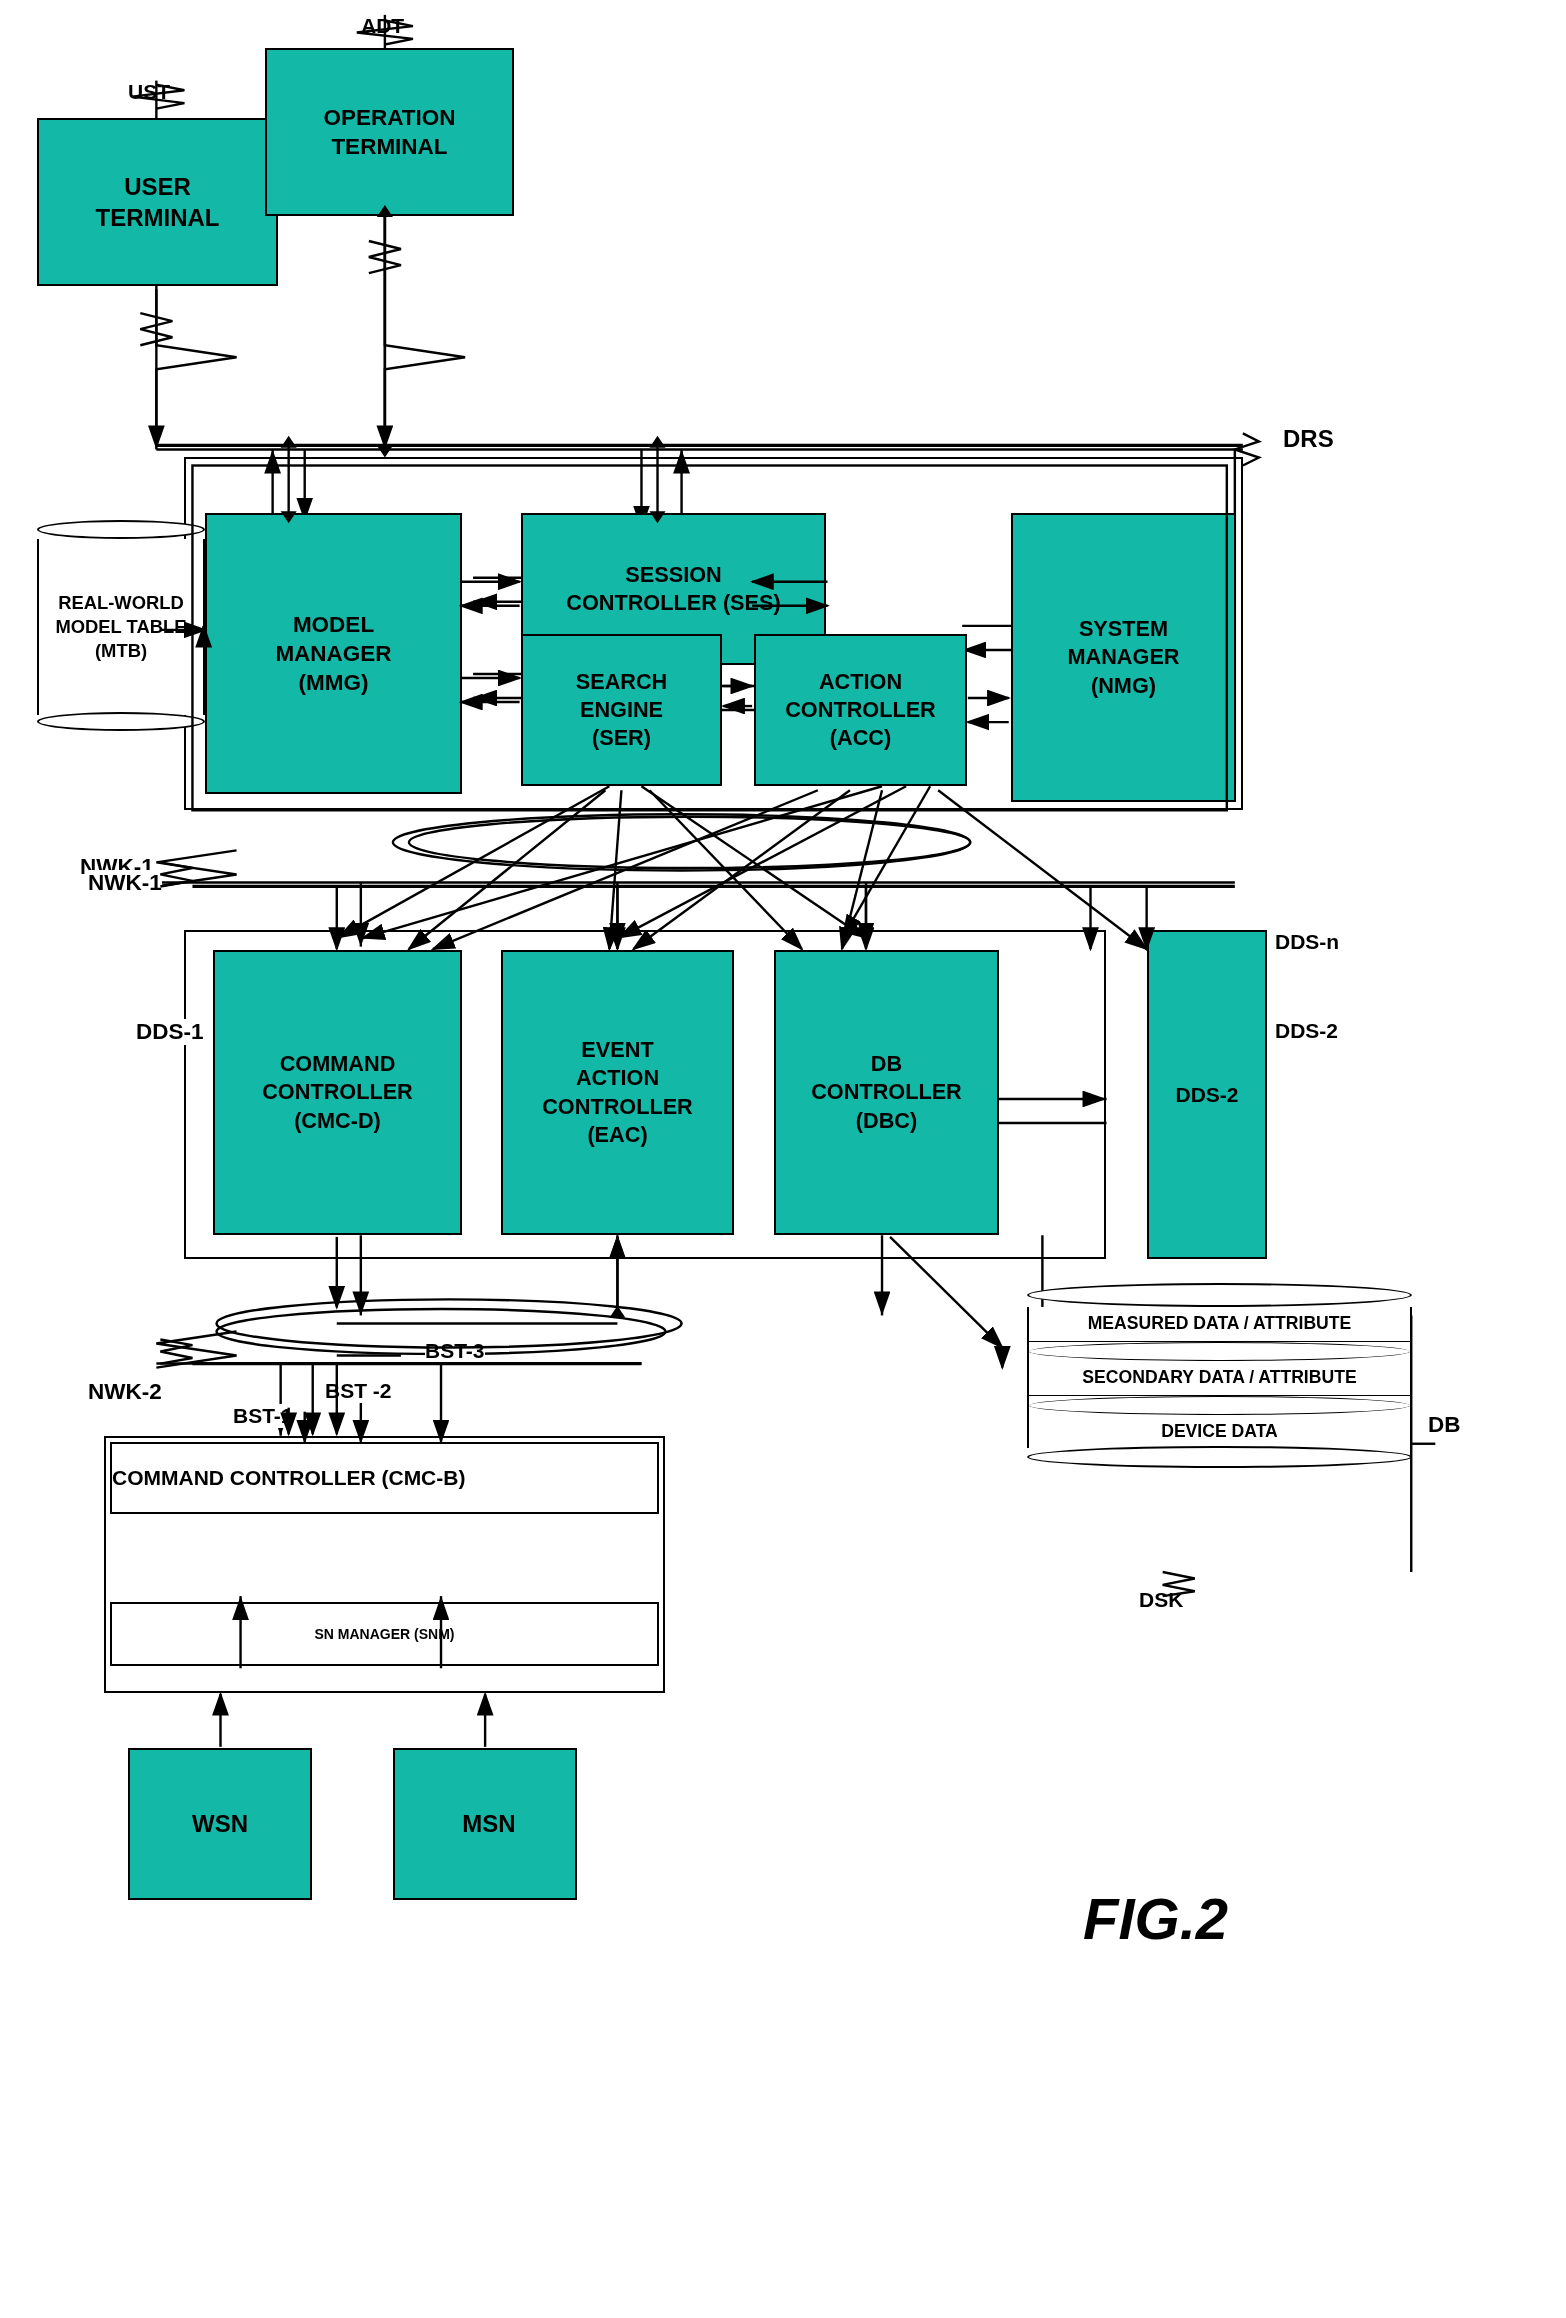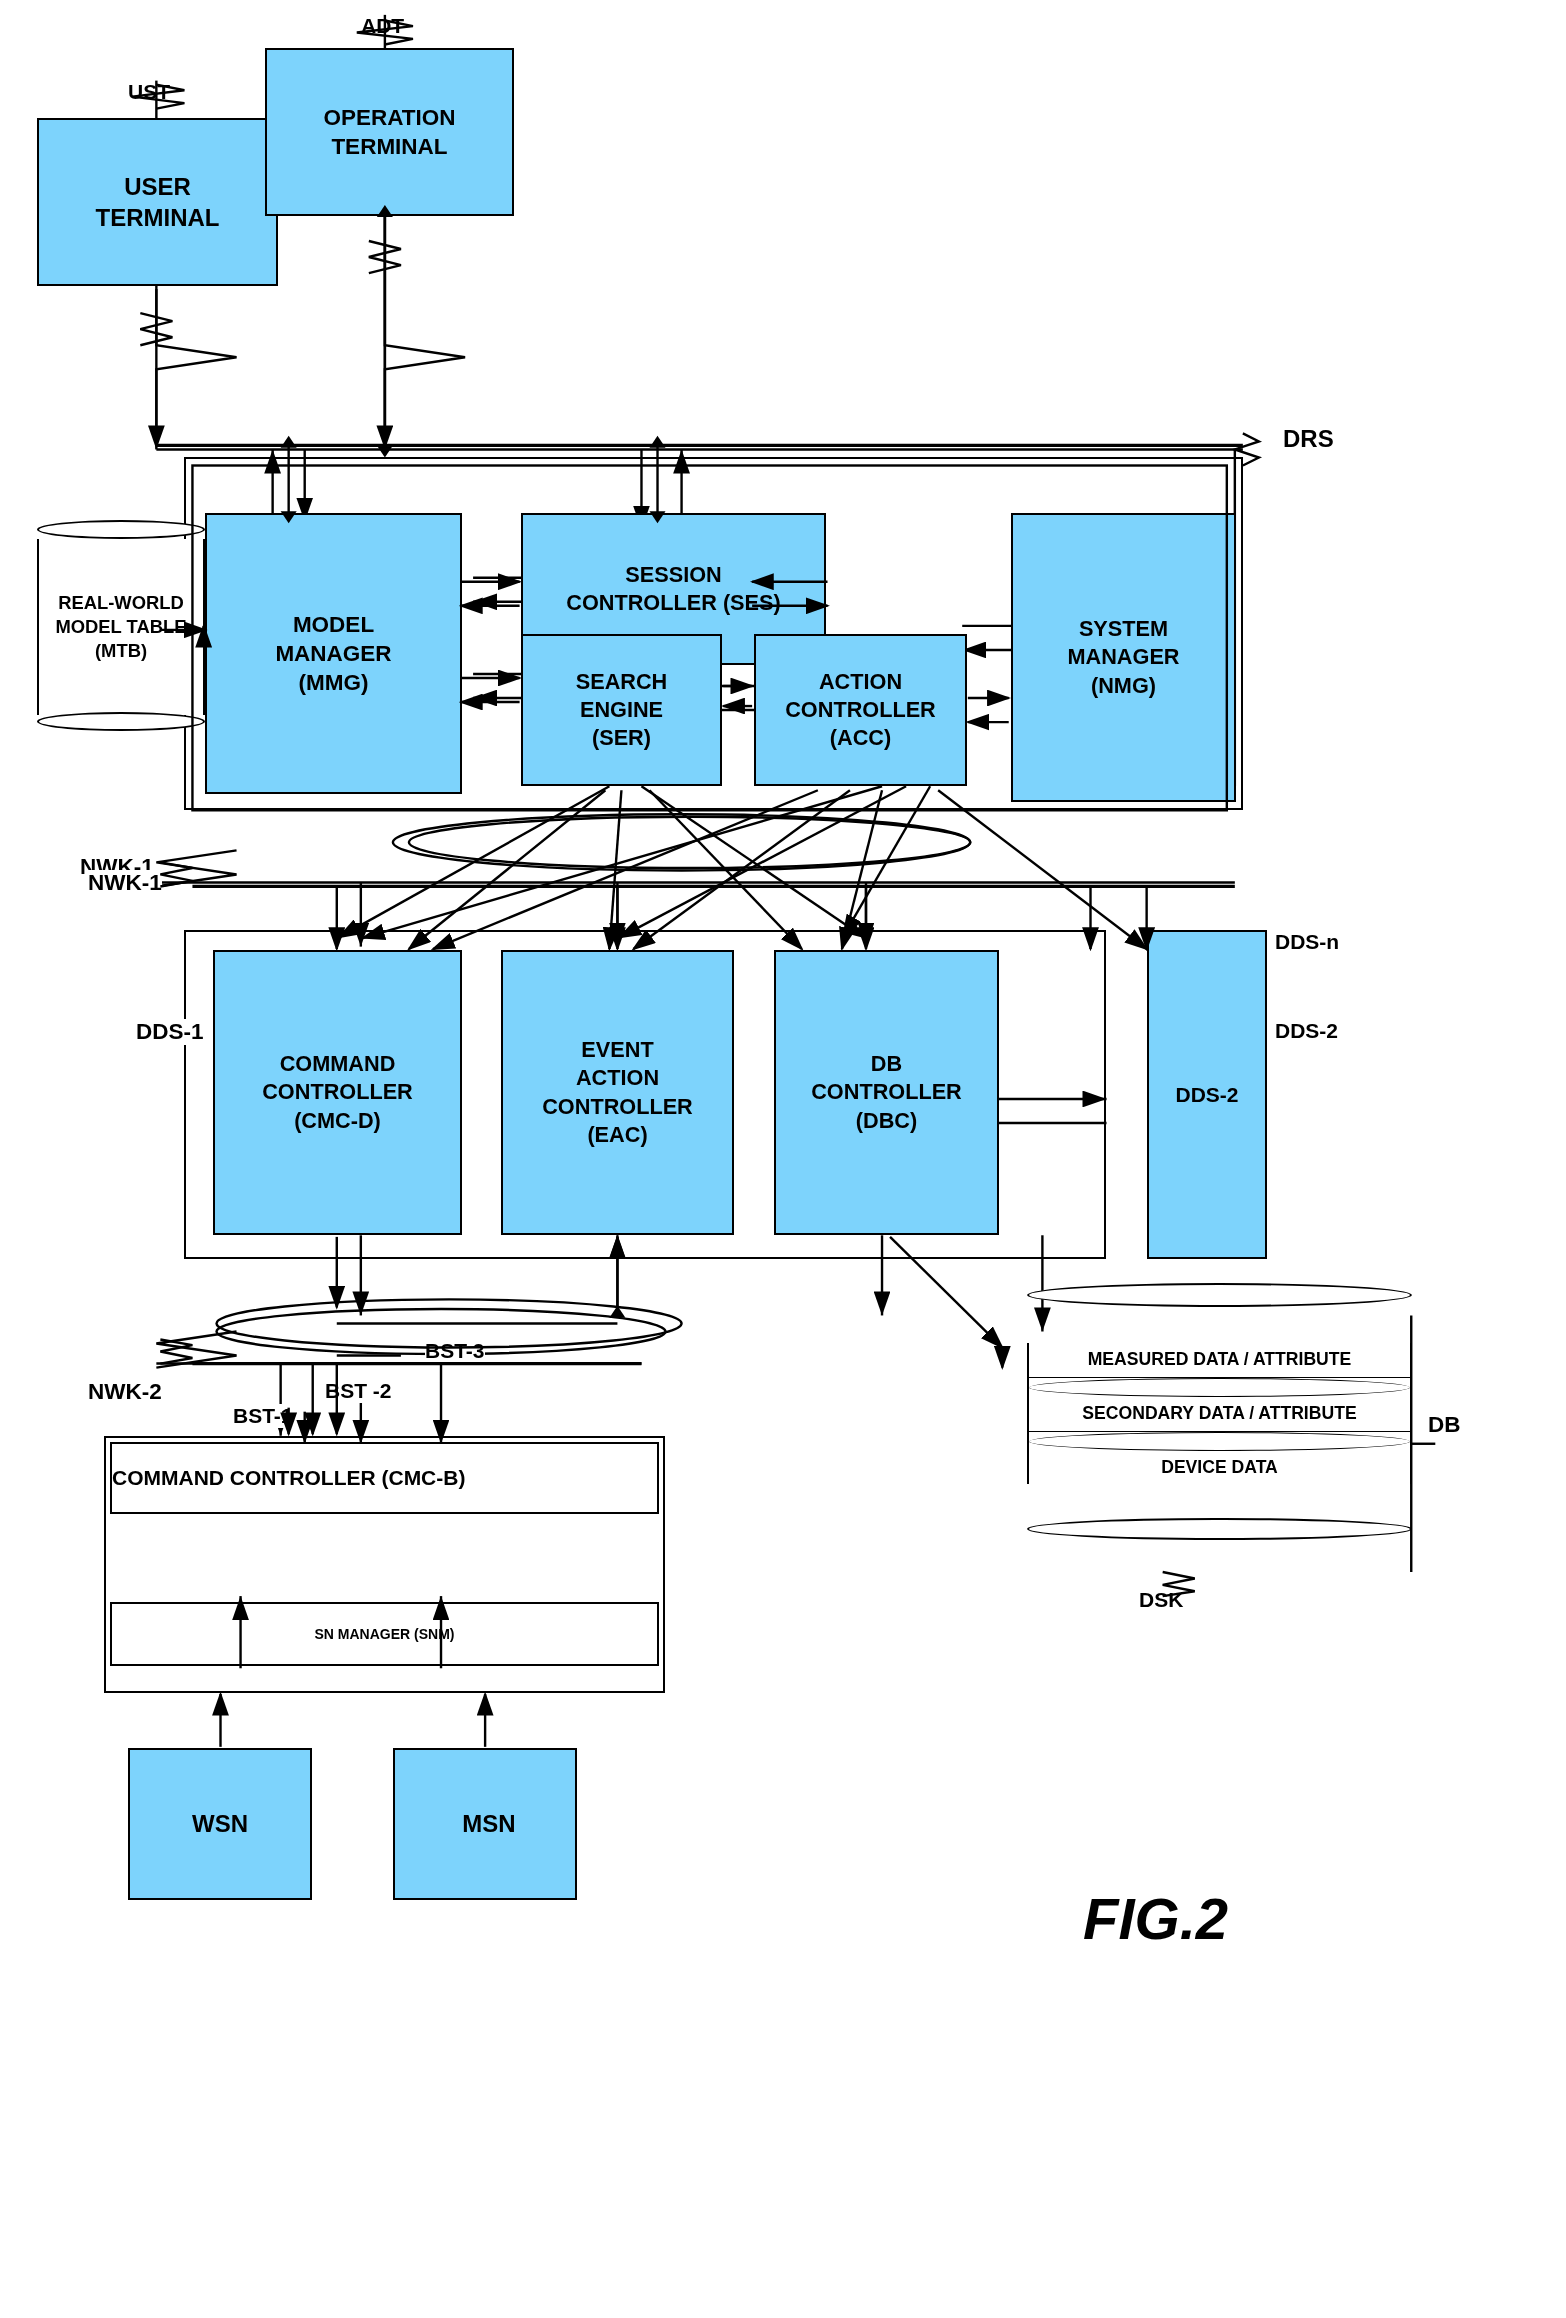--- a/index.html
+++ b/index.html
@@ -13,21 +13,21 @@
     }
     .diagram-container {
       position: relative;
       width: 1566px;
       height: 2319px;
       background: #fff;
     }
     .box {
       position: absolute;
       border: 2.4px solid #000;
-      background: #7dd3fc;
+      background: #14b8a6;
       display: flex;
       flex-direction: column;
       align-items: center;
       justify-content: center;
       text-align: center;
       font-size: 21px;
       font-weight: bold;
       line-height: 1.3;
     }
     .label {
@@ -332,21 +332,21 @@
   </div>
 
   <div class="box" style="left:128px; top:1748px; width:184px; height:152px; font-size:24px;">
     <span>WSN</span>
   </div>
 
   <div class="box" style="left:393px; top:1748px; width:184px; height:152px; font-size:24px;padding-left:8px;">
     <span>MSN</span>
   </div>
 
-  <div class="cylinder" style="left:1027px; top:1283px; width:385px;gap:36px;">
+  <div class="cylinder" style="left:1027px; top:1283px; width:385px;">
     <div class="cylinder-top"></div>
     <div style="width:100%; border-left:2.4px solid #000; border-right:2.4px solid #000; background:#fff;">
       <div class="cylinder-section">
         <span>MEASURED DATA / ATTRIBUTE</span>
       </div>
 
       <div style="width:100%; height:19px; border-bottom:1.6px solid #000; border-top:1.6px solid #000;
                   border-radius:50%; margin: 0;"></div>
       <div class="cylinder-section">
         <span>SECONDARY DATA / ATTRIBUTE</span>

